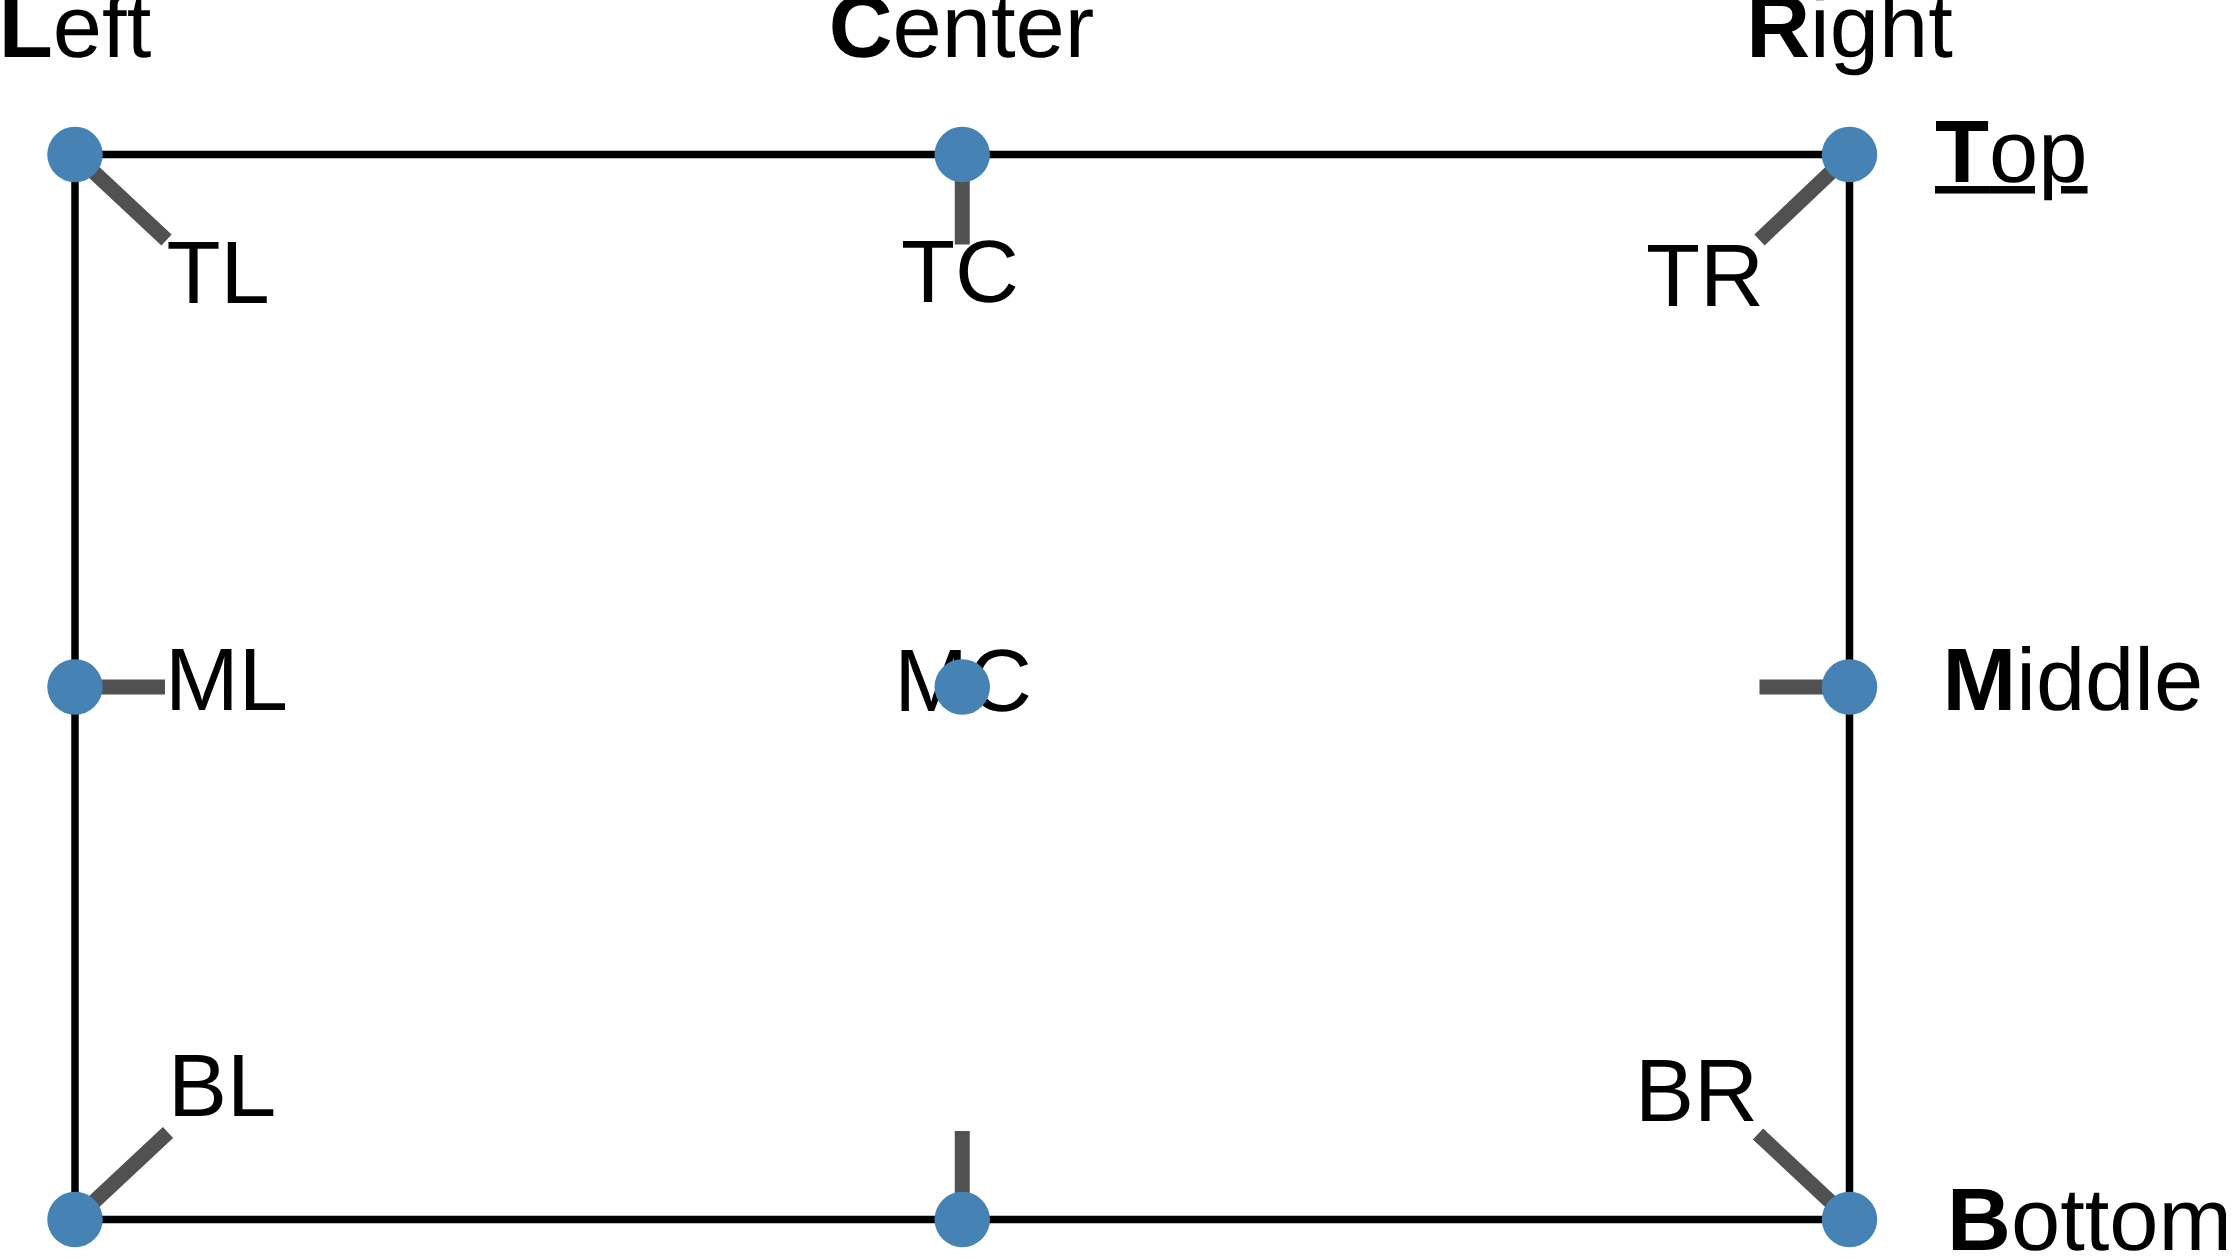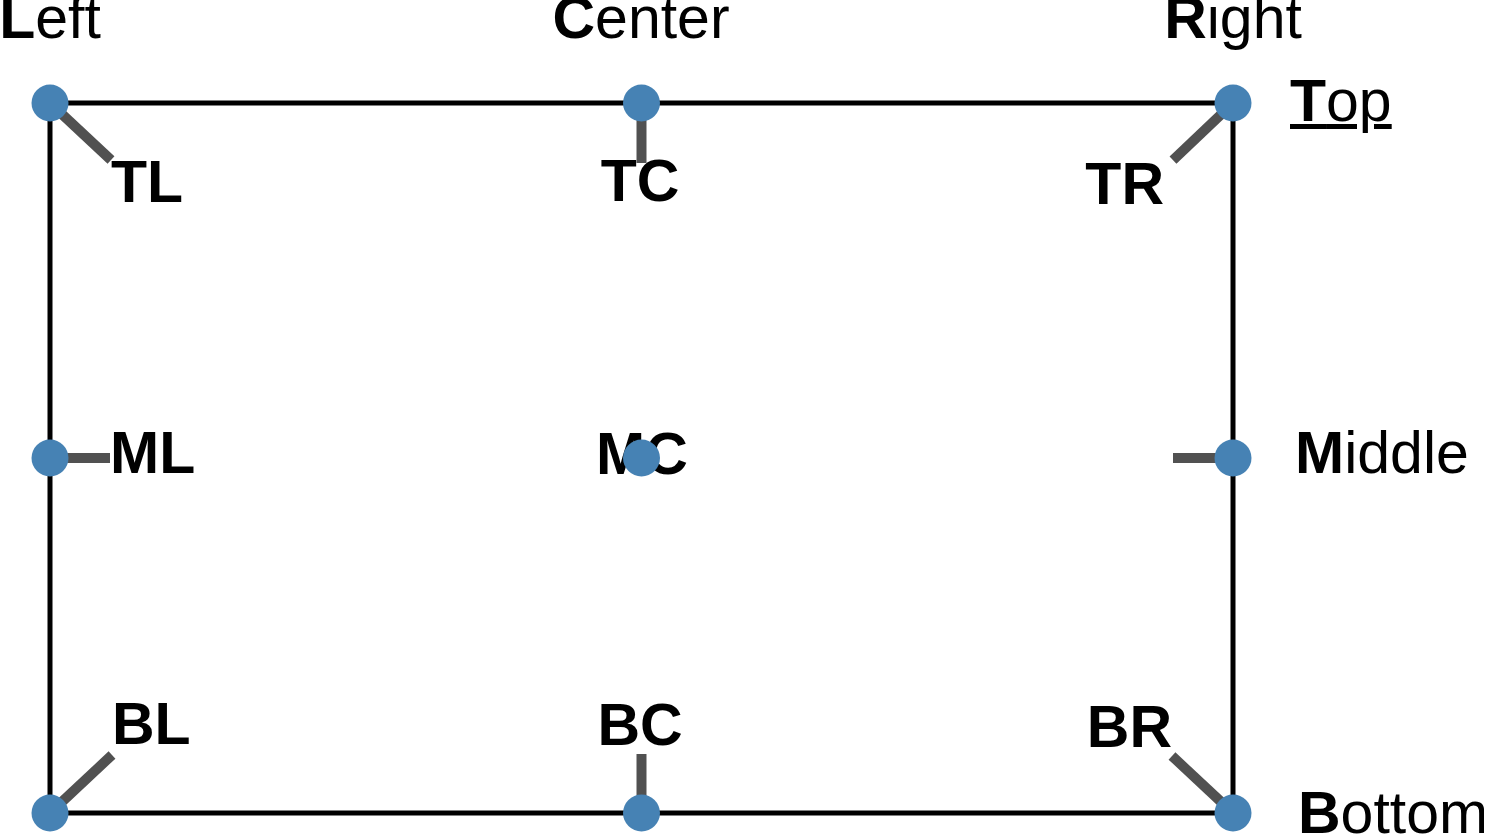--- a/index.html
+++ b/index.html
@@ -25,21 +25,21 @@
   .labels-layer { z-index: 2; }
   .dots-layer { z-index: 3; pointer-events: none; }
   .lbl {
     position: absolute;
     font-size: 59px;
     line-height: 1;
     color: #000000;
     white-space: nowrap;
   }
   .lbl b { font-weight: 700; }
-  .anchor-lbl { font-weight: 700; }
+  .anchor-lbl { font-weight: 400; }
   .center-x { transform: translateX(-50%); }
 </style>
 </head>
 <body>
 
 <div class="canvas">
 
   <svg class="layer lines-layer" viewBox="0 0 1488 839">
     <rect x="50" y="103" width="1183" height="710" fill="none" stroke-width="5" stroke="#000000"></rect>
 
@@ -62,27 +62,26 @@
     <div class="lbl center-x" style="left:1233px; top:-11px;"><b>R</b><span>ight</span></div>
 
     <div class="lbl" style="left:1290px; top:72px;text-decoration:underline;"><b>T</b><span>op</span></div>
 
     <div class="lbl" style="left:1295px; top:424px;"><b>M</b><span>iddle</span></div>
 
     <div class="lbl" style="left:1298px; top:784px;"><b>B</b><span>ottom</span></div>
 
     <div class="lbl anchor-lbl" style="left:111px; top:153px;">TL</div>
     <div class="lbl anchor-lbl center-x" style="left:640px; top:152px;text-align:right;">TC</div>
-    <div class="lbl anchor-lbl" style="right:324px; top:155px;">TR</div>
+    <div class="lbl anchor-lbl" style="right:312px; top:155px;">TR</div>
 
     <div class="lbl anchor-lbl center-x" style="left:642px; top:425px;">MC</div>
     <div class="lbl anchor-lbl" style="left:110px; top:424px;">ML</div>
 
     <div class="lbl anchor-lbl" style="left:112px; top:695px;">BL</div>
-    <div class="lbl anchor-lbl center-x" style="left:640px; top:696px;">BC</div>
     <div class="lbl anchor-lbl" style="right:316px; top:698px;">BR</div>
   </div>
 
   <svg class="layer dots-layer" viewBox="0 0 1488 839">
     <circle cx="50" cy="103" r="18.5" fill="#4682b4"></circle>
     <circle cx="641.5" cy="103" r="18.5" fill="#4682b4"></circle>
     <circle cx="1233" cy="103" r="18.5" fill="#4682b4"></circle>
     <circle cx="50" cy="458" r="18.5" fill="#4682b4"></circle>
     <circle cx="641.5" cy="458" r="18.5" fill="#4682b4"></circle>
     <circle cx="1233" cy="458" r="18.5" fill="#4682b4"></circle>

